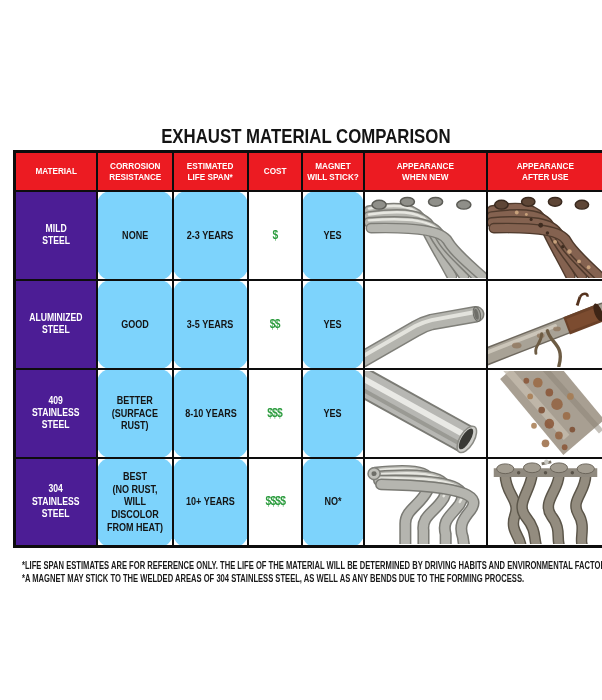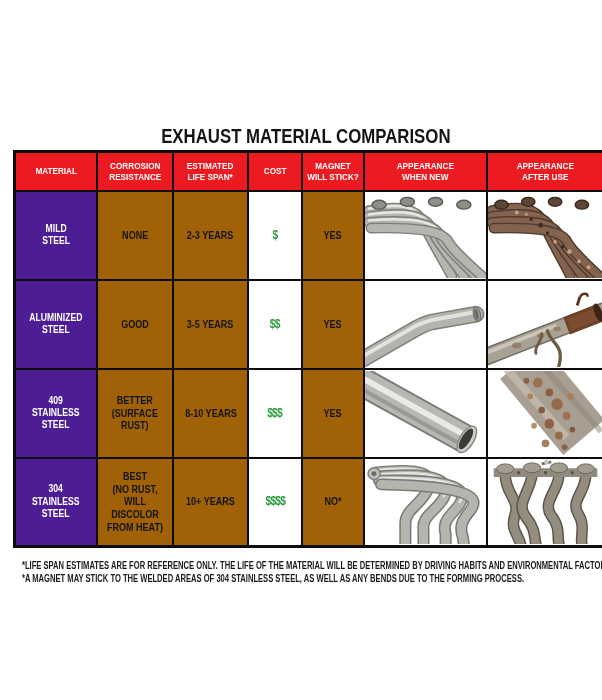--- a/index.html
+++ b/index.html
@@ -20,21 +20,21 @@
     border:3px solid #0d0d0d;
   }
   table.cmp th,table.cmp td{
     border:2px solid #0d0d0d;text-align:center;vertical-align:middle;
     padding:0;overflow:hidden;
   }
   tr.hdr{height:39px;}
   tr.row{height:89px;}
   th.head{background:#ec1b22;color:#ffffff;font-size:9.5px;font-weight:700;}
   td.mat{background:#4c1d95;color:#ffffff;font-size:10px;font-weight:700;}
-  td.plain{background:#a16207;color:#141414;font-size:10.5px;font-weight:700;}
+  td.plain{background:#7dd3fc;color:#141414;font-size:10.5px;font-weight:700;border-radius:14px;}
   td.cost{background:#ffffff;color:#2c9c3e;font-size:12px;font-weight:700;letter-spacing:-1px;}
   td.photo{background:#ffffff;padding:0;}
   .ph{width:100%;height:85px;}
   .ph svg{display:block;width:100%;height:100%;}
   .footnotes{position:absolute;top:559px;left:22px;}
   .fn{display:block;white-space:nowrap;font-size:10px;font-weight:700;color:#1a1a1a;
       transform:scaleX(0.76);transform-origin:0 50%;line-height:13px;}
 </style>
 </head>
 <body>

